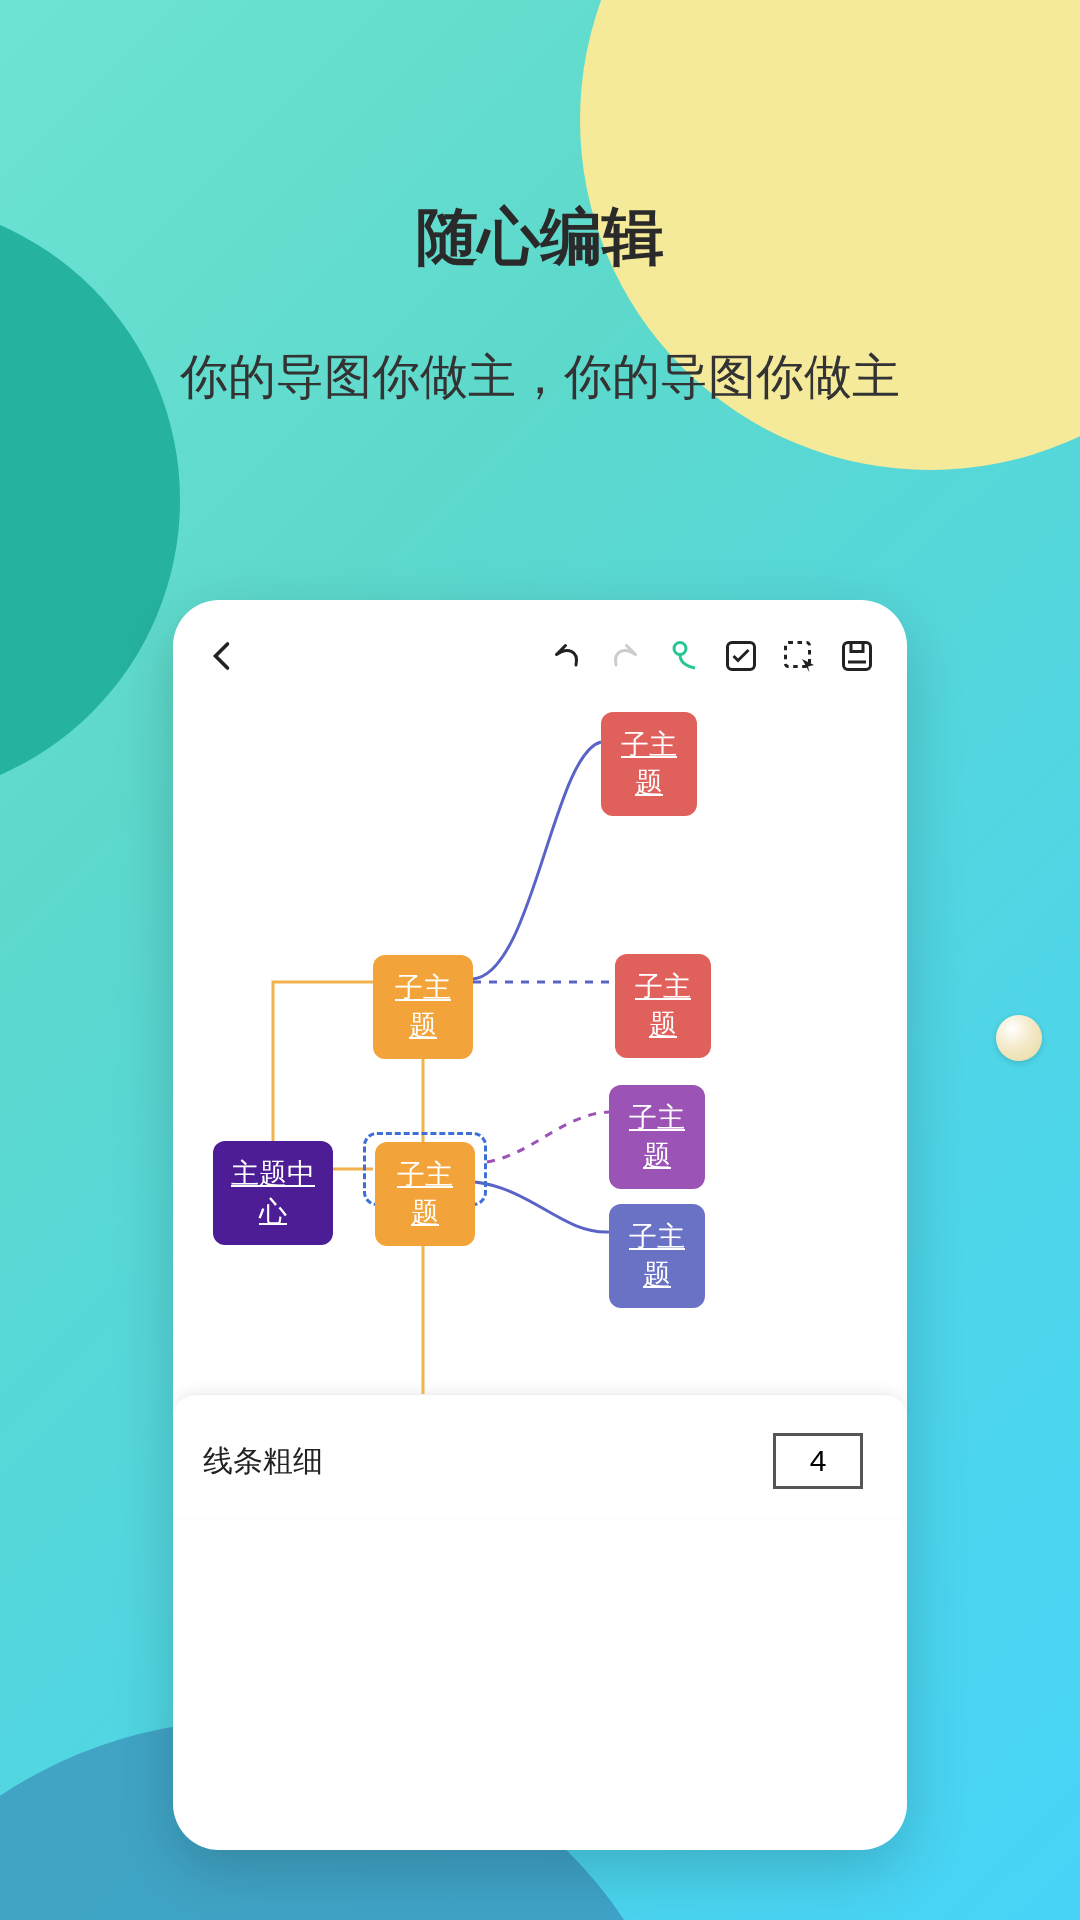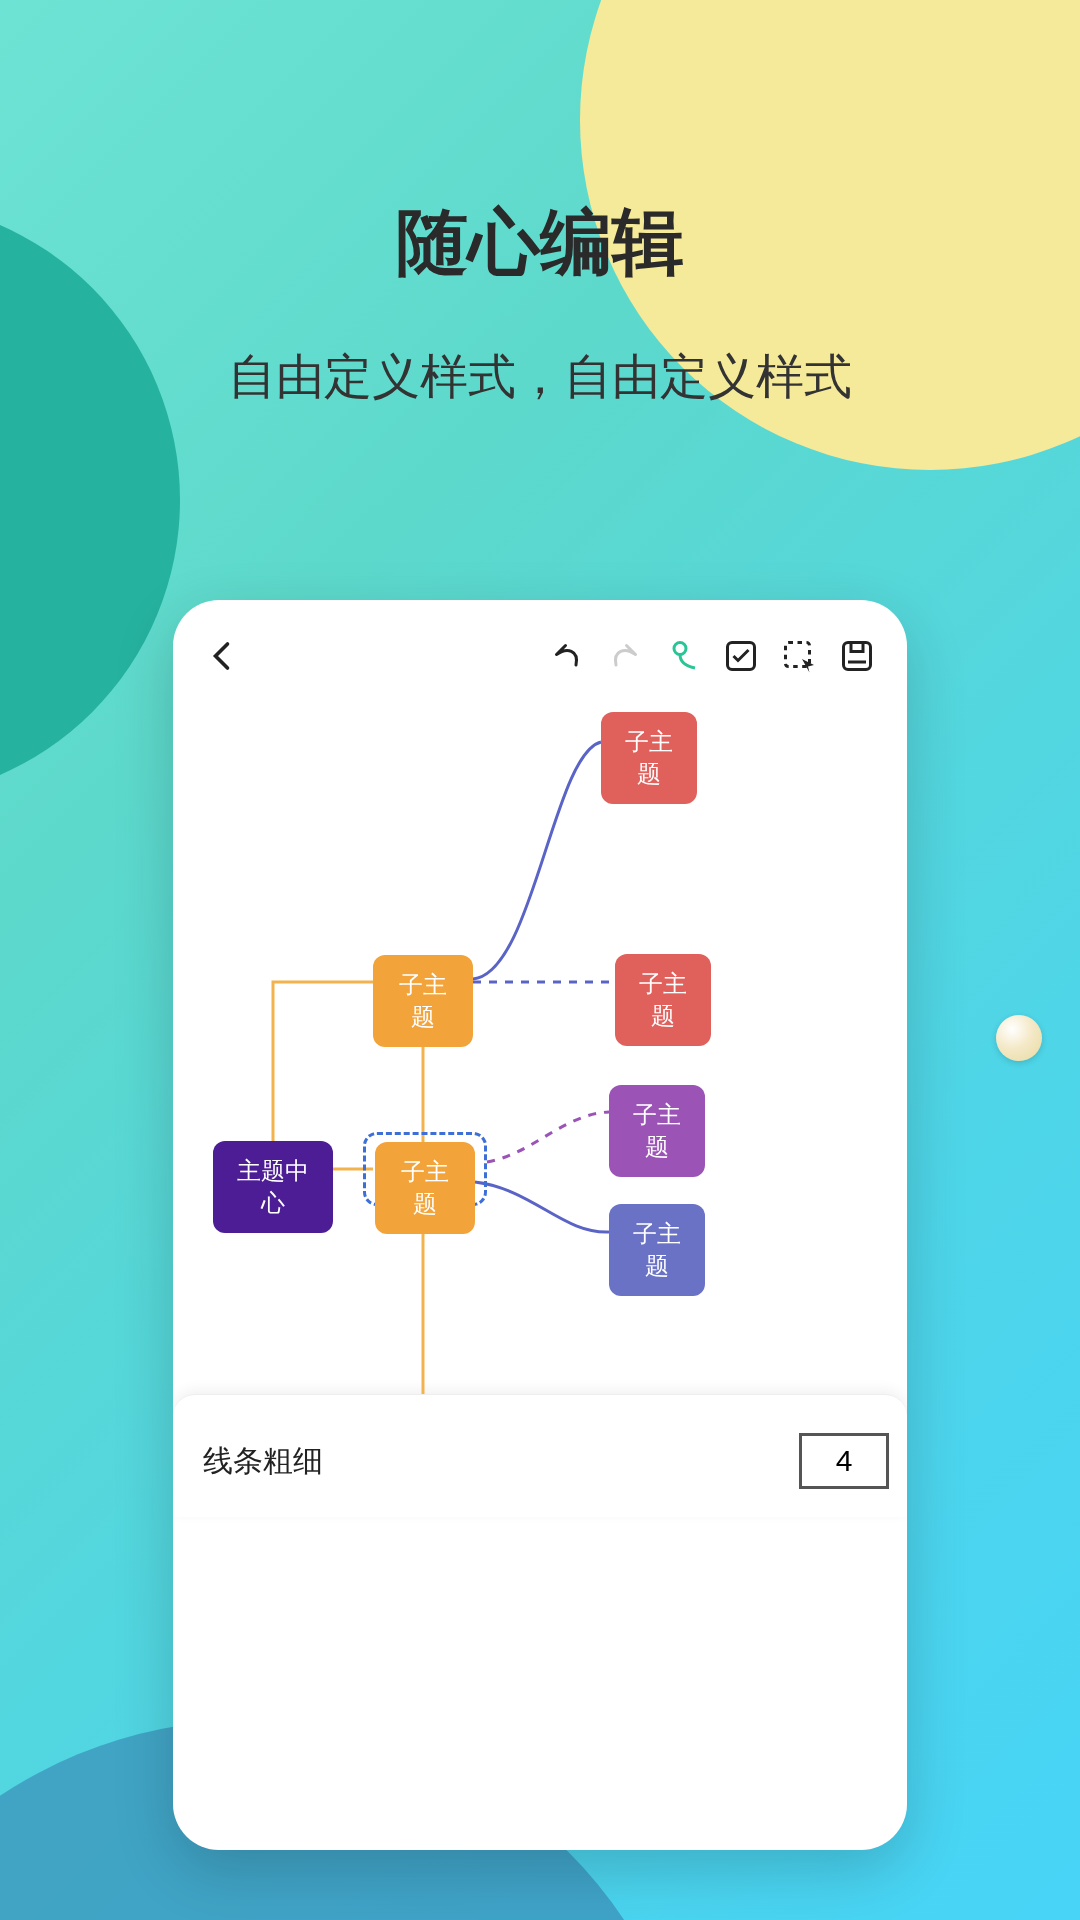--- a/index.html
+++ b/index.html
@@ -38,21 +38,21 @@
   width: 46px; height: 46px;
   border-radius: 50%;
   background: radial-gradient(circle at 35% 30%, #fff 0%, #f4e9c8 45%, #e8d9a0 100%);
   top: 1015px; right: 38px;
   box-shadow: 0 2px 6px rgba(0,0,0,.15);
 }
 .hero-title {
   position: absolute;
   top: 195px; left: 0; right: 0;
   text-align: center;
-  font-size: 72px;
+  font-size: 62px;
   font-weight: 700;
   color: #2a2a2a;
 }
 .hero-sub {
   position: absolute;
   top: 345px; left: 0; right: 0;
   text-align: center;
   font-size: 48px;
   color: #333;
 }
@@ -84,23 +84,24 @@
 .tb-icon svg { width: 36px; height: 36px; }
 .canvas {
   position: relative;
   height: 700px;
 }
 .node {
   position: absolute;
   padding: 14px 18px;
   border-radius: 12px;
   color: #fff;
-  font-size: 24px;
+  font-size: 28px;
   font-weight: 500;
   text-align: center;
+  text-decoration: underline;
 }
 .n-center { background:#4c1d95; top:447px; left:40px; width:120px; }
 .n-orange1 { background:#f2a43b; top:261px; left:200px; width:100px; }
 .n-orange2 { background:#f2a43b; top:448px; left:202px; width:100px; }
 .n-red1 { background:#e0605c; top:18px; left:428px; width:96px; }
 .n-red2 { background:#e0605c; top:260px; left:442px; width:96px; }
 .n-purple { background:#9b54b6; top:391px; left:436px; width:96px; }
 .n-blue { background:#6a72c6; top:510px; left:436px; width:96px; }
 .sel-box {
   position: absolute;
@@ -113,21 +114,21 @@
   position: absolute;
   top: 0; left: 0;
   width: 100%; height: 100%;
   pointer-events: none;
 }
 .panel {
   background: #fff;
   border-top: 1px solid #eee;
   box-shadow: 0 -4px 14px rgba(0,0,0,.06);
   border-radius: 22px 22px 0 0;
-  padding: 10px 18px 0 30px;
+  padding: 10px 44px 0 30px;
 }
 .row {
   display: flex;
   align-items: center;
   height: 112px;
   border-bottom: 0;
   gap: 20px;
 }
 .row-label {
   font-size: 30px;
@@ -159,21 +160,21 @@
 </style>
 </head>
 <body>
 
 <div class="bg-circle-yellow"></div>
 <div class="bg-circle-teal"></div>
 <div class="bg-circle-blue"></div>
 <div class="bg-dot"></div>
 
 <div class="hero-title">随心编辑</div>
-<div class="hero-sub">自由定义样式，自由定义样式</div>
+<div class="hero-sub">你的导图你做主，你的导图你做主</div>
 
 <div class="phone">
 
   <div class="toolbar">
     <div class="tb-icon tb-back">
       <svg viewBox="0 0 24 24">
           <path d="M15 4 L7 12 L15 20" stroke="#222" stroke-width="2.4" fill="none" stroke-linecap="round"></path>
         </svg>
     </div>
     <div class="tb-spacer"></div>

